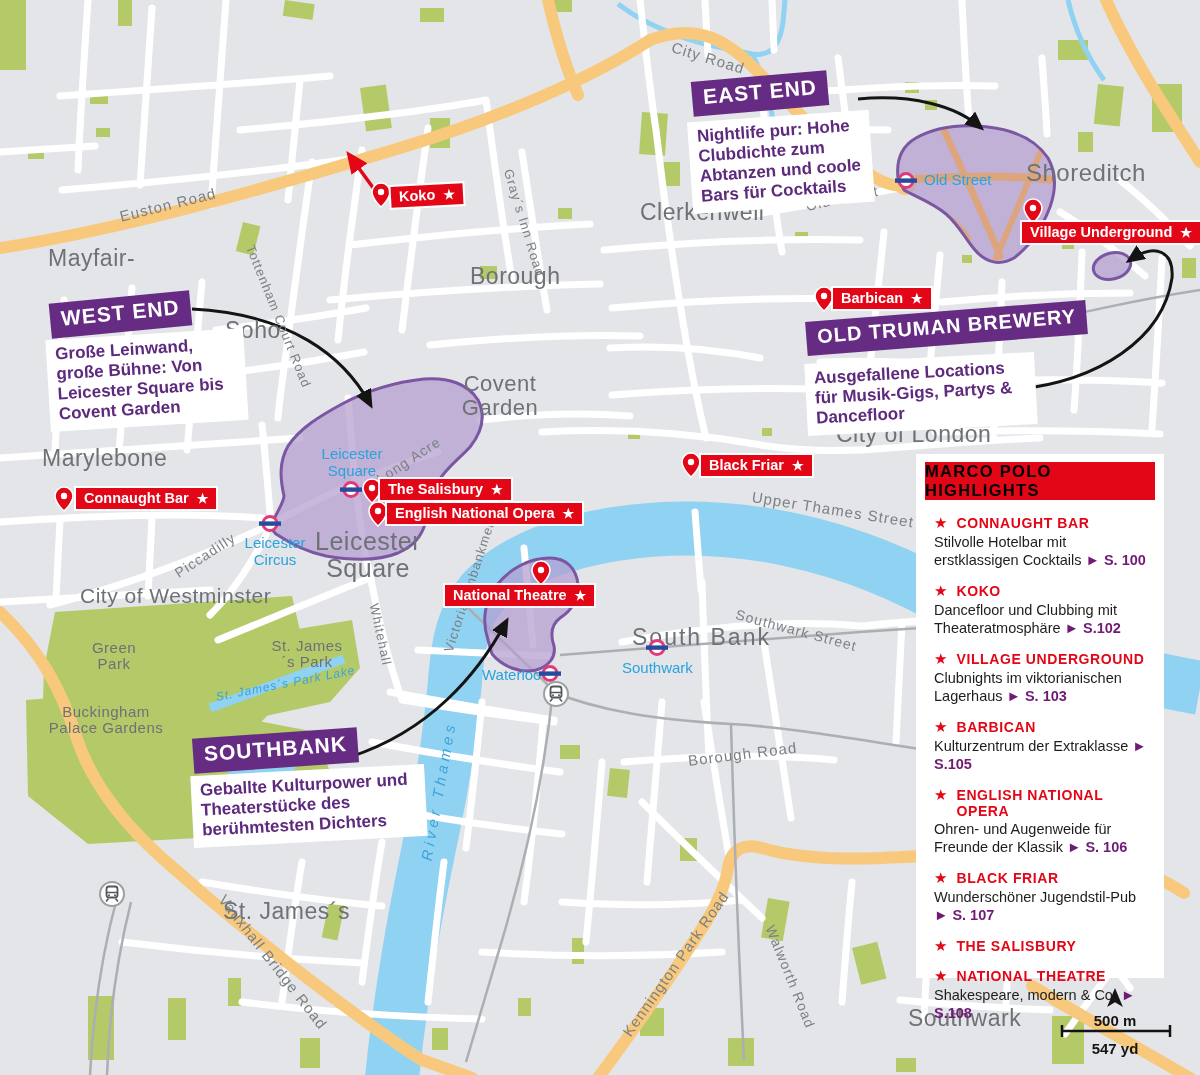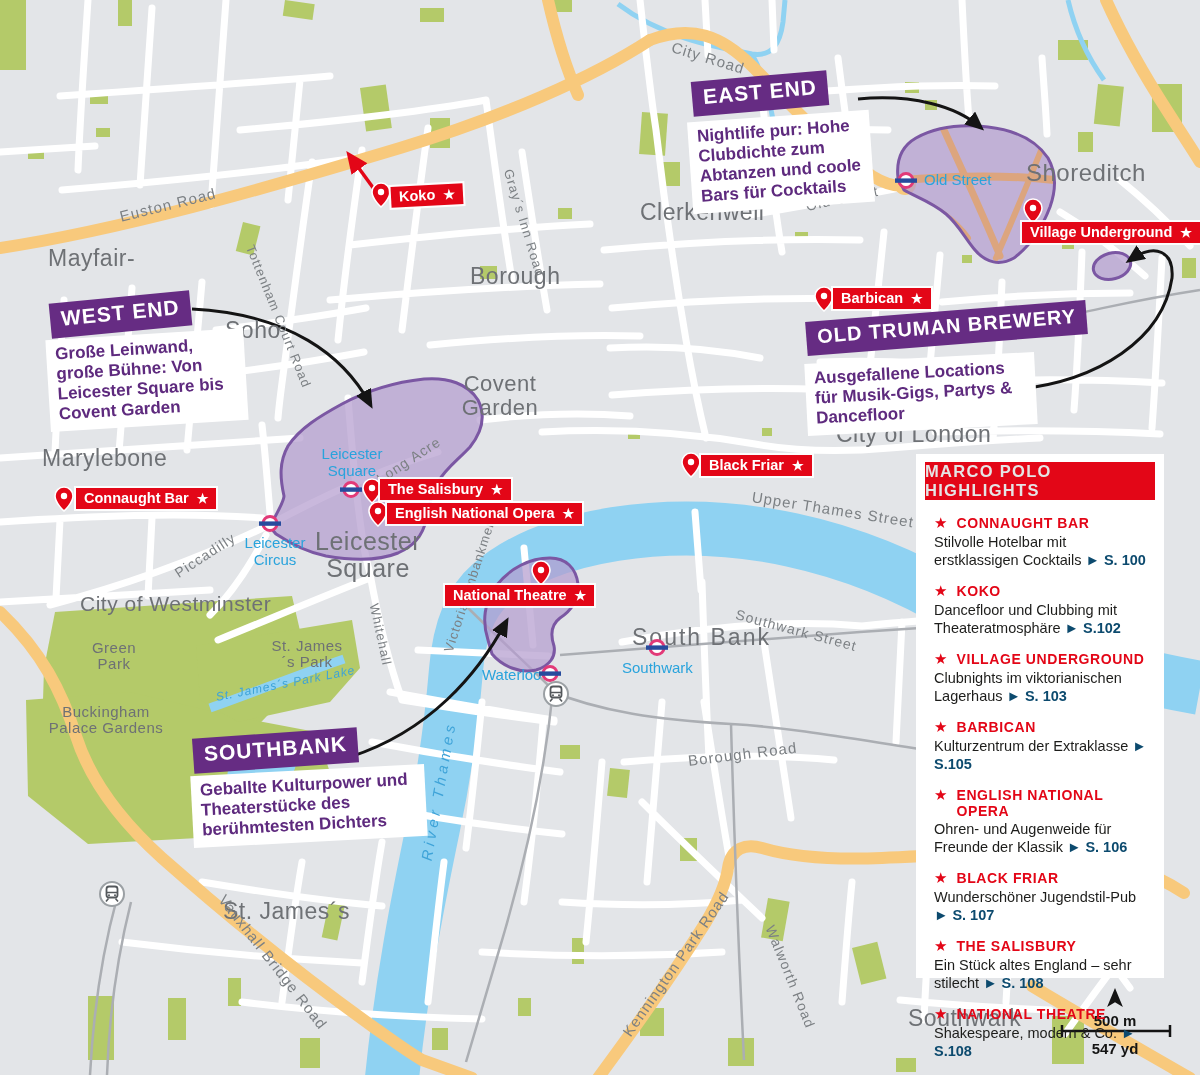--- a/index.html
+++ b/index.html
@@ -31,28 +31,28 @@
   .callout-desc { position:absolute; z-index:5; background:#fff; color:#5e2a7e; font-weight:700;
                   font-size:17px; line-height:1.18; padding:5px 9px 7px; }
 
   
   .map-title { position:absolute; z-index:6; left:33px; top:40px; width:433px; height:57px; background:#fff;
                display:flex; align-items:center; padding:0 15px; color:#662c83; font-size:34px; font-weight:700;
                letter-spacing:2.5px; }
 
   
   .hl-panel { position:absolute; z-index:6; left:916px; top:454px; width:248px; height:524px; background:#fff; }
-  .hl-head { position:absolute; left:9px; top:8px; right:9px; height:38px; background:#e30617; color:#e5e5e5;
+  .hl-head { position:absolute; left:9px; top:8px; right:9px; height:38px; background:#e30617; color:#000000;
              display:flex; align-items:center; justify-content:center; font-weight:700; font-size:16.5px; letter-spacing:1.3px; }
   .hl-list { position:absolute; left:18px; top:60px; right:12px; display:flex; flex-direction:column; gap:12px; }
   .hl-name-row { display:flex; align-items:baseline; }
   .hl-star { color:#e30617; font-size:15px; margin-right:9px; }
   .hl-name { color:#e30617; font-weight:700; font-size:14px; letter-spacing:.6px; }
   .hl-desc { font-size:14.5px; color:#1d1d1b; line-height:1.24; margin-top:2px; width:214px; }
-  .hl-page { color:#0c4a6e; font-weight:700; }
+  .hl-page { color:#701a75; font-weight:700; }
 
   
   .scale-text { position:absolute; z-index:5; color:#141414; font-weight:700; font-size:15px; text-align:center; width:110px; }
 </style>
 </head>
 <body>
 
 <div class="stage">
 
   <svg class="map-svg" width="1200" height="1075" viewBox="0 0 1200 1075">
@@ -186,21 +186,21 @@
 
 
   <div class="dlabel" style="left:48px;top:246px;font-size:23px;">Mayfair-</div>
   <div class="dlabel" style="left:225px;top:318px;font-size:23px;">Soho</div>
   <div class="dlabel" style="left:470px;top:264px;font-size:23px;">Borough</div>
   <div class="dlabel" style="left:640px;top:200px;font-size:23px;">Clerkenwell</div>
   <div class="dlabel" style="left:1008px;top:160px;font-size:24px;margin-left:18px;">Shoreditch</div>
   <div class="dlabel c" style="left:452px;top:372px;width:96px;font-size:22px;">Covent Garden</div>
   <div class="dlabel" style="left:836px;top:422px;font-size:23px;">City of London</div>
   <div class="dlabel" style="left:42px;top:446px;font-size:23px;">Marylebone</div>
-  <div class="dlabel" style="left:80px;top:585px;font-size:21px;margin-top:8px;">City of Westminster</div>
+  <div class="dlabel" style="left:80px;top:585px;font-size:21px;">City of Westminster</div>
   <div class="dlabel" style="left:632px;top:580px;font-size:23px;letter-spacing:2px;margin-top:45px;">South Bank</div>
   <div class="dlabel c" style="left:81px;top:640px;width:66px;font-size:15px;">Green Park</div>
   <div class="dlabel c" style="left:46px;top:704px;width:120px;font-size:15px;">Buckingham Palace Gardens</div>
   <div class="dlabel c" style="left:266px;top:638px;width:82px;font-size:15px;">St. James´s Park</div>
   <div class="dlabel" style="left:223px;top:855px;font-size:23px;margin-top:44px;">St. James´s</div>
   <div class="dlabel c" style="left:310px;top:528px;width:116px;font-size:25px;">Leicester Square</div>
   <div class="dlabel" style="left:908px;top:1006px;font-size:23px;">Southwark</div>
 
   <div class="rlabel" style="left:120px;top:208px;font-size:15px;transform:rotate(-14deg);">Euston Road</div>
   <div class="rlabel" style="left:672px;top:38px;font-size:15px;transform:rotate(17deg);">City Road</div>
@@ -404,21 +404,20 @@
             <span class="hl-name">BLACK FRIAR</span>
           </div>
         <div class="hl-desc"><span>Wunderschöner Jugendstil-Pub</span> <span class="hl-page"><span>►</span> <span>S. 107</span></span></div>
       </div>
 
       <div>
         <div class="hl-name-row">
             <span class="hl-star">★</span>
             <span class="hl-name">THE SALISBURY</span>
           </div>
-        <div class="hl-desc"><span>Ein Stück altes England – sehr stilecht</span> <span class="hl-page"><span>►</span> <span>S. 108</span></span></div>
       </div>
 
       <div>
         <div class="hl-name-row">
             <span class="hl-star">★</span>
             <span class="hl-name">NATIONAL THEATRE</span>
           </div>
         <div class="hl-desc"><span>Shakespeare, modern &amp; Co.</span> <span class="hl-page"><span>►</span> <span>S.108</span></span></div>
       </div>
 

